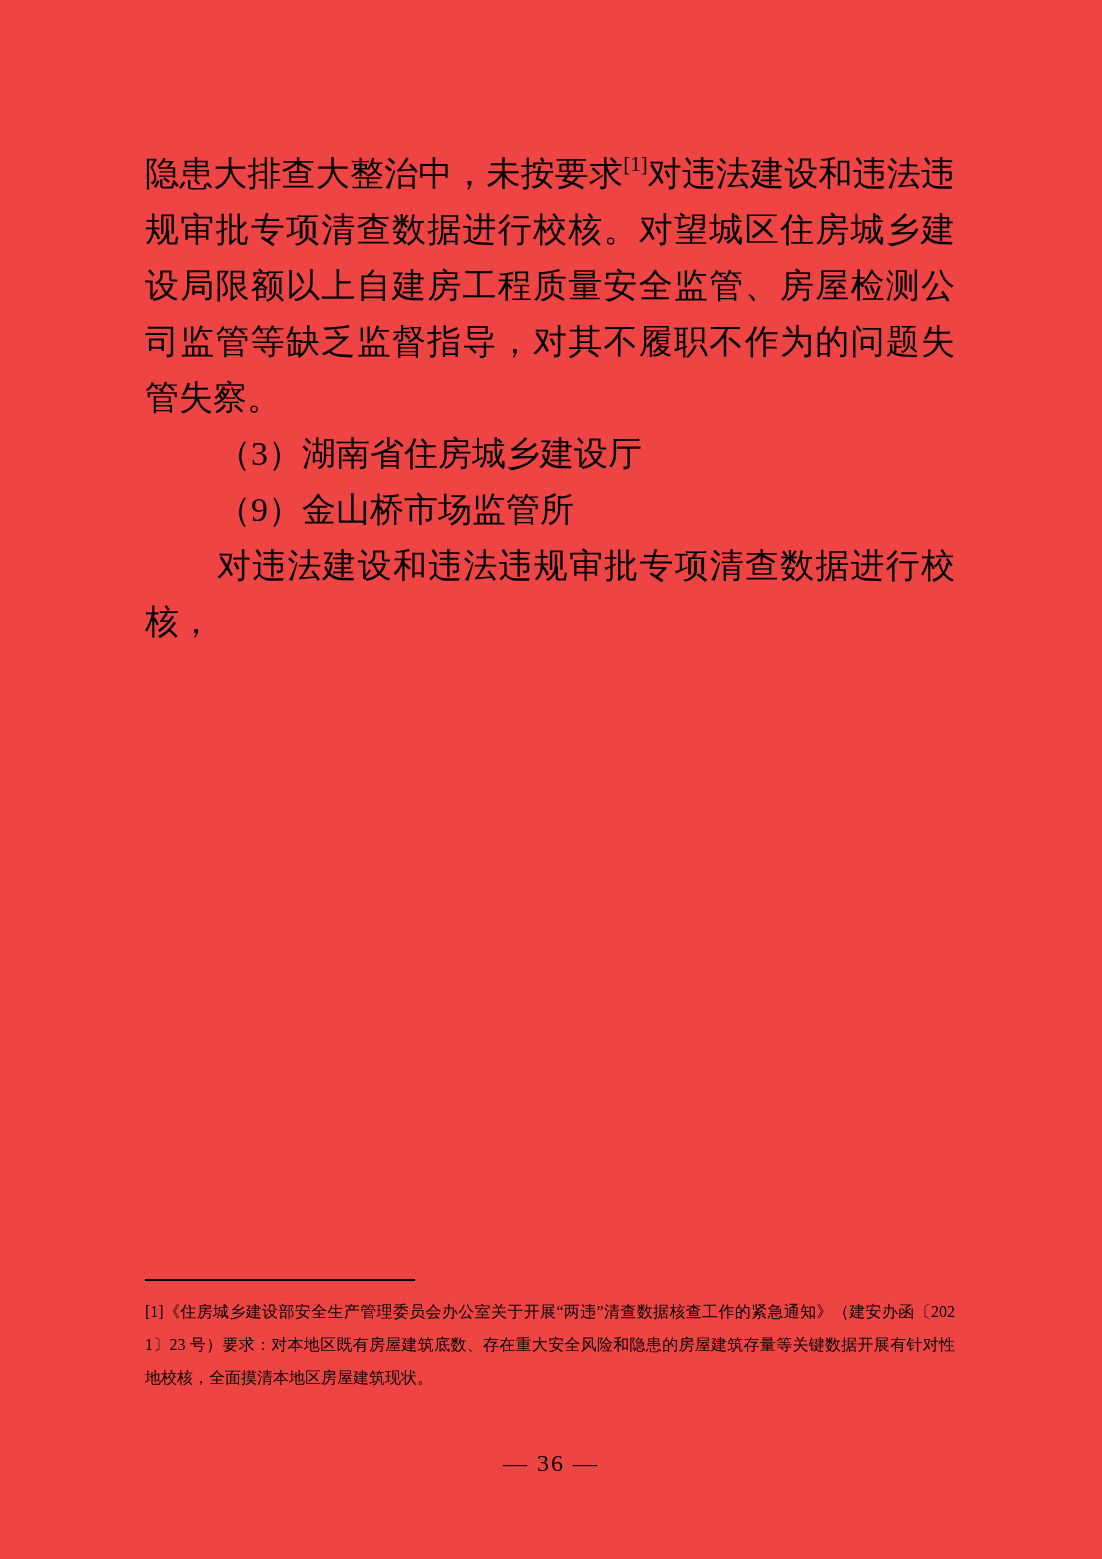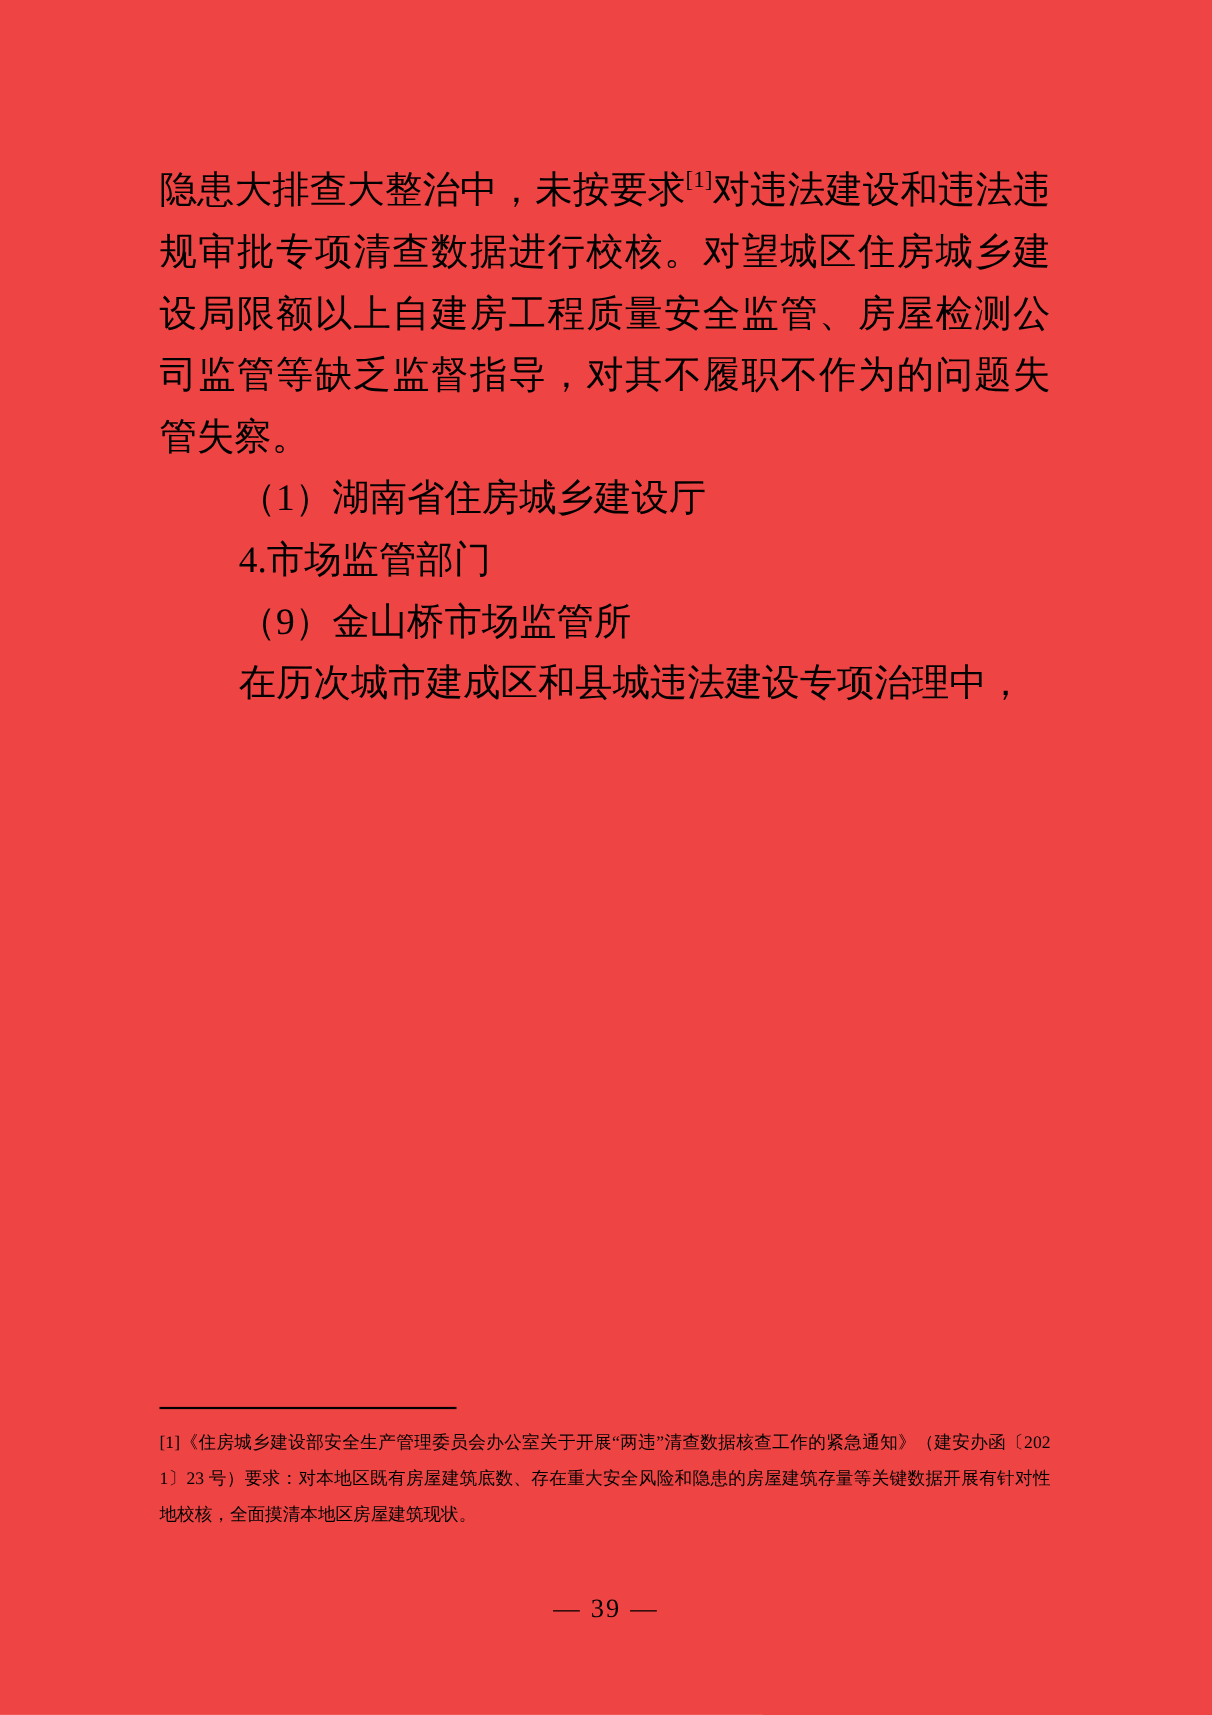--- a/index.html
+++ b/index.html
@@ -67,30 +67,29 @@
   }
 </style>
 </head>
 <body>
 
 <div class="page">
 
   <div class="body-text">
     <p class="para"><span>隐患大排查大整治中，未按要求</span><span class="fn-ref">[1]</span><span>对违法建设和违法违规审批专项清查数据进行校核。对望城区住房城乡建设局限额以上自建房工程质量安全监管、房屋检测公司监管等缺乏监督指导，对其不履职不作为的问题失管失察。</span></p>
 
-    <p class="para indent">（1）湖南省住房城乡建设厅</p>
+    <p class="para indent">（3）湖南省住房城乡建设厅</p>
 
 
-    <p class="para indent">4.市场监管部门</p>
 
     <p class="para indent">（9）金山桥市场监管所</p>
 
-    <p class="para indent">在历次城市建成区和县城违法建设专项治理中，</p>
+    <p class="para indent">对违法建设和违法违规审批专项清查数据进行校核，</p>
   </div>
 
   <div class="footnote-area">
     <div class="footnote-rule"></div>
     <p class="footnote-text"><span>[1]</span><span>《住房城乡建设部安全生产管理委员会办公室关于开展“两违”清查数据核查工作的紧急通知》（建安办函〔2021〕23 号）要求：对本地区既有房屋建筑底数、存在重大安全风险和隐患的房屋建筑存量等关键数据开展有针对性地校核，全面摸清本地区房屋建筑现状。</span></p>
   </div>
 
-  <div class="page-footer">— 39 —</div>
+  <div class="page-footer">— 36 —</div>
 
 </div>
 
 </body></html>

